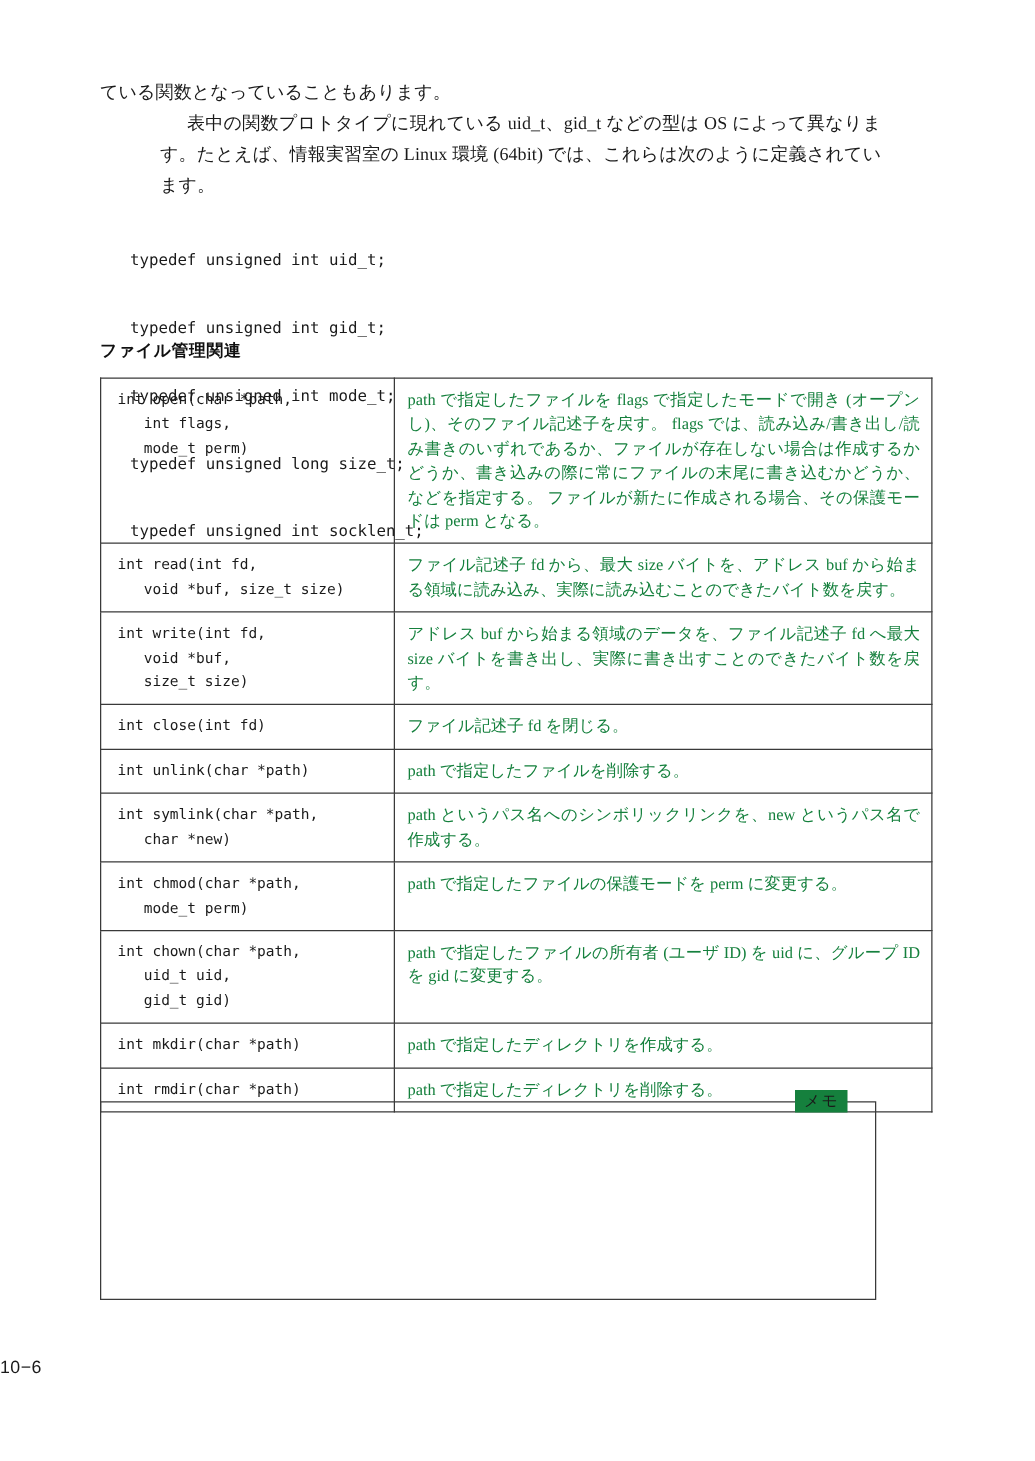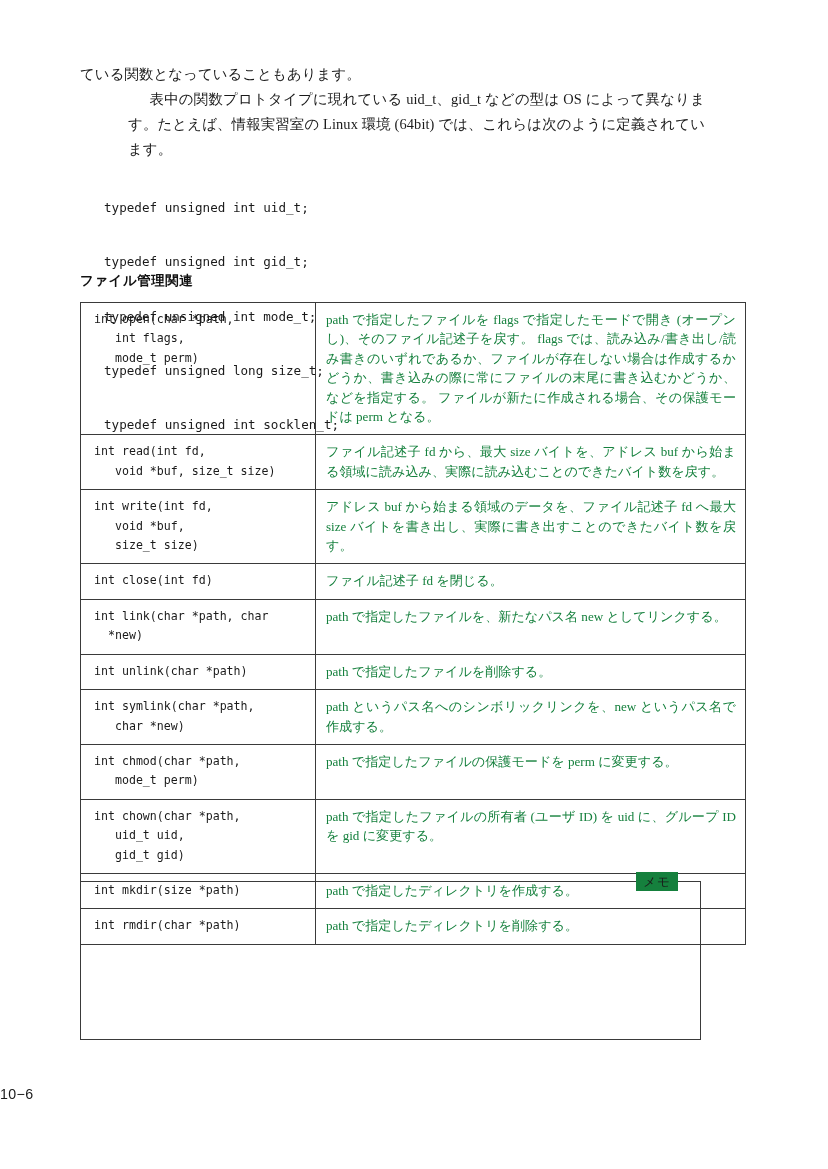--- a/index.html
+++ b/index.html
@@ -199,29 +199,20 @@
           </td>
       </tr>
       <tr style="height: 32px;">
         <td class="sig-cell">
             <div class="sig">int close(int fd)</div>
           </td>
         <td class="desc-cell">
             <div class="desc">ファイル記述子 fd を閉じる。</div>
           </td>
       </tr>
-      <tr style="height: 52px;">
-        <td class="sig-cell">
-            <div class="sig">int link(char *path, char
-  *new)</div>
-          </td>
-        <td class="desc-cell">
-            <div class="desc">path で指定したファイルを、新たなパス名 new としてリンクする。</div>
-          </td>
-      </tr>
       <tr style="height: 32px;">
         <td class="sig-cell">
             <div class="sig">int unlink(char *path)</div>
           </td>
         <td class="desc-cell">
             <div class="desc">path で指定したファイルを削除する。</div>
           </td>
       </tr>
       <tr style="height: 52px;">
         <td class="sig-cell">
@@ -246,21 +237,21 @@
             <div class="sig">int chown(char *path,
    uid_t uid,
    gid_t gid)</div>
           </td>
         <td class="desc-cell">
             <div class="desc">path で指定したファイルの所有者 (ユーザ ID) を uid に、グループ ID を gid に変更する。</div>
           </td>
       </tr>
       <tr style="height: 32px;">
         <td class="sig-cell">
-            <div class="sig">int mkdir(size *path)</div>
+            <div class="sig">int mkdir(char *path)</div>
           </td>
         <td class="desc-cell">
             <div class="desc">path で指定したディレクトリを作成する。</div>
           </td>
       </tr>
       <tr style="height: 32px;">
         <td class="sig-cell">
             <div class="sig">int rmdir(char *path)</div>
           </td>
         <td class="desc-cell">

